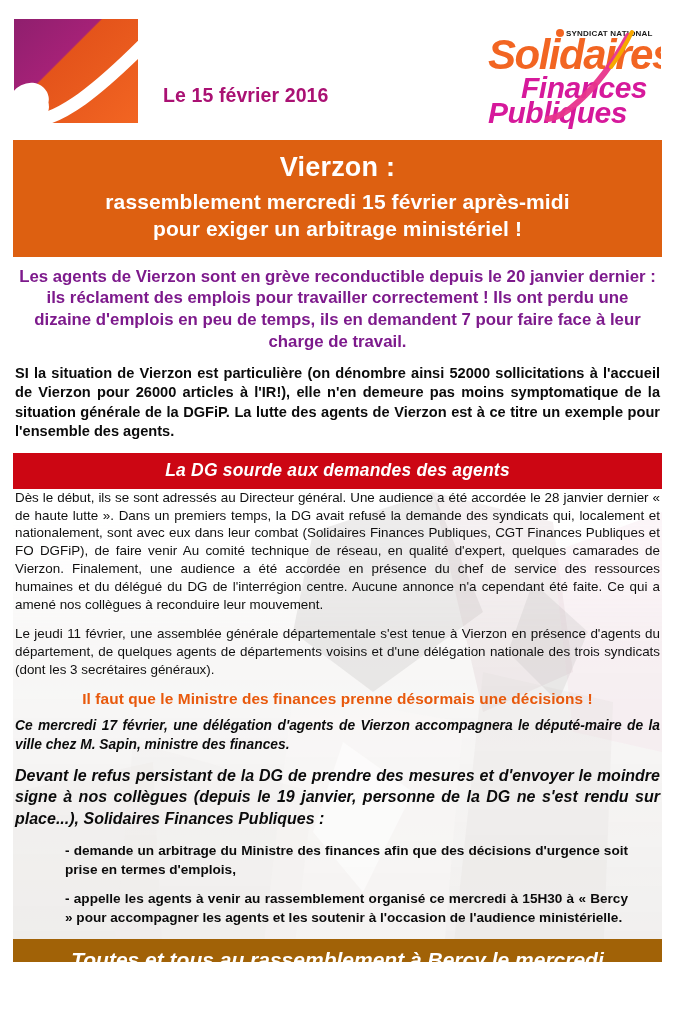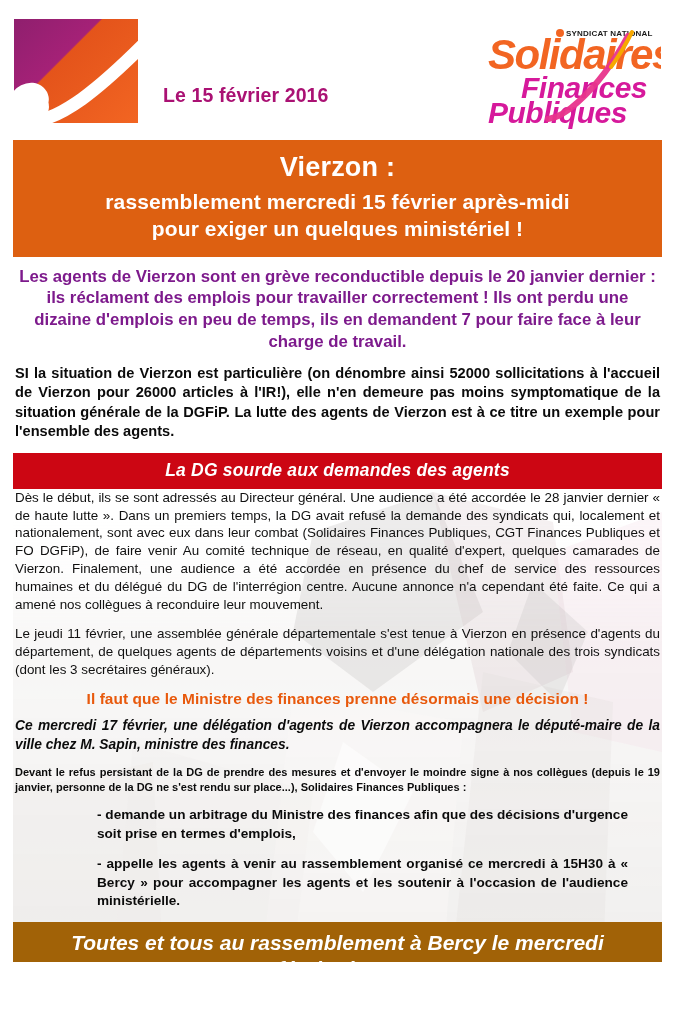--- a/index.html
+++ b/index.html
@@ -181,38 +181,38 @@
     font-size: 13.8px;
     line-height: 1.36;
     text-align: justify;
     margin: 7px 2px 10px 2px;
     font-style: italic;
   }
 
   .para-bold-italic {
     color: #0b0b0b;
     font-weight: bold;
-    font-size: 11px;
+    font-style: italic;
+    font-size: 16px;
     line-height: 1.36;
     text-align: justify;
     margin: 0 2px 12px 2px;
   }
 
   
   .bullets {
     margin: 0 34px 0 52px;
   }
   .bullets .bullet {
     color: #0b0b0b;
     font-weight: bold;
     font-size: 13.6px;
     line-height: 1.38;
     text-align: justify;
     margin-bottom: 11px;
-    margin-left: 32px;
   }
 
   
   .banner-call {
     background: #a16207;
     color: #ffffff;
     font-weight: bold;
     font-style: italic;
     font-size: 21px;
     text-align: center;
@@ -283,35 +283,35 @@
         <polygon points="330,250 400,300 350,400 300,340" fill="#ffffff" opacity="0.55"></polygon>
         <polygon points="520,90 575,140 545,210 495,160" fill="#2a2422" opacity="0.25"></polygon>
       </svg>
     </div>
 
     <div class="frame-inner">
 
       <div class="banner-orange">
         <div class="line1">Vierzon :</div>
         <div class="line2">rassemblement mercredi 15 février après-midi</div>
-        <div class="line3">pour exiger un quelques ministériel !</div>
+        <div class="line3">pour exiger un arbitrage ministériel !</div>
       </div>
 
       <div class="lead-purple">Les agents de Vierzon sont en grève reconductible depuis le 20 janvier dernier : ils réclament des emplois pour travailler correctement ! Ils ont perdu une dizaine d'emplois en peu de temps, ils en demandent 7 pour faire face à leur charge de travail.</div>
 
       <div class="intro-black">SI la situation de Vierzon est particulière (on dénombre ainsi 52000 sollicitations à l'accueil de Vierzon pour 26000 articles à l'IR!), elle n'en demeure pas moins symptomatique de la situation générale de la DGFiP. La lutte des agents de Vierzon est à ce titre un exemple pour l'ensemble des agents.</div>
 
       <div class="banner-red">La DG sourde aux demandes des agents</div>
 
       <div class="body-text">
         <p>Dès le début, ils se sont adressés au Directeur général. Une audience a été accordée le 28 janvier dernier « de haute lutte ». Dans un premiers temps, la DG avait refusé la demande des syndicats qui, localement et nationalement, sont avec eux dans leur combat (Solidaires Finances Publiques, CGT Finances Publiques et FO DGFiP), de faire venir Au comité technique de réseau, en qualité d'expert, quelques camarades de Vierzon. Finalement, une audience a été accordée en présence du chef de service des ressources humaines et du délégué du DG de l'interrégion centre. Aucune annonce n'a cependant été faite. Ce qui a amené nos collègues à reconduire leur mouvement.</p>
         <p>Le jeudi 11 février, une assemblée générale départementale s'est tenue à Vierzon en présence d'agents du département, de quelques agents de départements voisins et d'une délégation nationale des trois syndicats (dont les 3 secrétaires généraux).</p>
       </div>
 
-      <div class="heading-orange">Il faut que le Ministre des finances prenne désormais une décision !</div>
+      <div class="heading-orange">Il faut que le Ministre des finances prenne désormais une décisions !</div>
 
       <div class="para-bold">Ce mercredi 17 février, une délégation d'agents de Vierzon accompagnera le député-maire de la ville chez M. Sapin, ministre des finances.</div>
 
       <div class="para-bold-italic">Devant le refus persistant de la DG de prendre des mesures et d'envoyer le moindre signe à nos collègues (depuis le 19 janvier, personne de la DG ne s'est rendu sur place...), Solidaires Finances Publiques :</div>
 
       <div class="bullets">
         <div class="bullet">- demande un arbitrage du Ministre des finances afin que des décisions d'urgence soit prise en termes d'emplois,</div>
         <div class="bullet">- appelle les agents à venir au rassemblement organisé ce mercredi à 15H30 à « Bercy » pour accompagner les agents et les soutenir à l'occasion de l'audience ministérielle.</div>
       </div>
 

